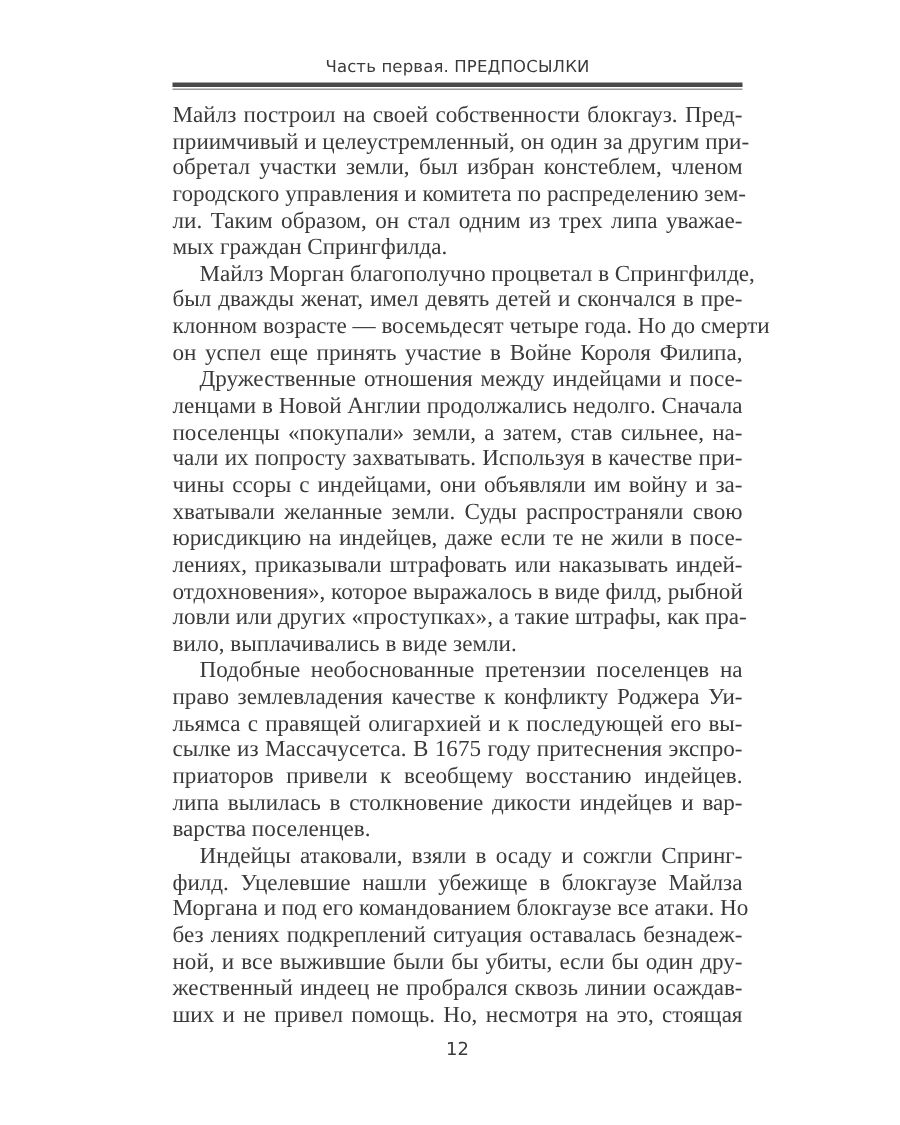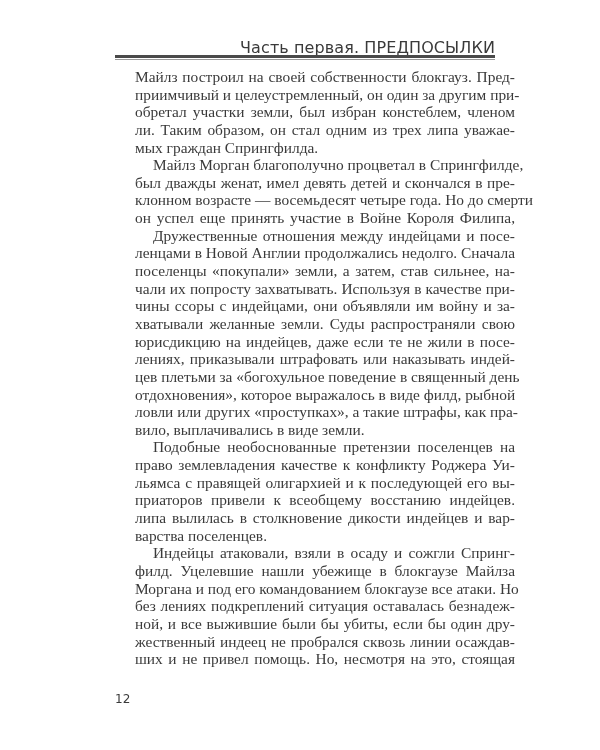--- a/index.html
+++ b/index.html
@@ -18,23 +18,23 @@
       left: 115px;
       top: 0;
       width: 380px;
       height: 750px;
     }
     .running-head {
       position: absolute;
       top: 38px;
       left: 0;
       width: 380px;
-      text-align: right;
+      text-align: center;
       font-family: "DejaVu Sans", sans-serif;
-      font-size: 16px;
+      font-size: 11px;
       color: #3a3a3a;
       letter-spacing: 0.1px;
     }
     .head-rule {
       position: absolute;
       top: 55px;
       left: 0;
       width: 380px;
       height: 3px;
       background: #4a4a4a;
@@ -60,75 +60,76 @@
       text-align-last: justify;
     }
     .line {
       display: block;
       white-space: nowrap;
       text-align: justify;
       text-align-last: justify;
       width: 380px;
       height: 17.65px;
       overflow: visible;
-      margin-left: 20px;
     }
     .line.indent {
       text-indent: 18px;
     }
     .line.last {
       text-align-last: left;
     }
     .page-number {
       position: absolute;
       top: 692px;
       left: 0;
       width: 380px;
+      text-align: center;
       font-family: "DejaVu Sans", sans-serif;
       font-size: 12px;
       color: #3a3a3a;
     }
   </style>
 </head>
 <body>
 
 <div class="page">
   <div class="running-head">Часть первая. ПРЕДПОСЫЛКИ</div>
   <div class="head-rule"></div>
   <div class="head-rule-thin"></div>
 
   <div class="body-text">
 
     <span class="line">Майлз построил на своей собственности блокгауз. Пред-</span>
     <span class="line">приимчивый и целеустремленный, он один за другим при-</span>
     <span class="line">обретал участки земли, был избран констеблем, членом</span>
+    <span class="line">городского управления и комитета по распределению зем-</span>
     <span class="line">ли. Таким образом, он стал одним из трех липа уважае-</span>
     <span class="line last">мых граждан Спрингфилда.</span>
 
     <span class="line indent">Майлз Морган благополучно процветал в Спрингфилде,</span>
     <span class="line">был дважды женат, имел девять детей и скончался в пре-</span>
     <span class="line">клонном возрасте — восемьдесят четыре года. Но до смерти</span>
     <span class="line">он успел еще принять участие в Войне Короля Филипа,</span>
 
     <span class="line indent">Дружественные отношения между индейцами и посе-</span>
     <span class="line">ленцами в Новой Англии продолжались недолго. Сначала</span>
     <span class="line">поселенцы «покупали» земли, а затем, став сильнее, на-</span>
     <span class="line">чали их попросту захватывать. Используя в качестве при-</span>
     <span class="line">чины ссоры с индейцами, они объявляли им войну и за-</span>
     <span class="line">хватывали желанные земли. Суды распространяли свою</span>
     <span class="line">юрисдикцию на индейцев, даже если те не жили в посе-</span>
     <span class="line">лениях, приказывали штрафовать или наказывать индей-</span>
-    <span class="line">цев плетьми за «богохульное поведение в священный день</span>
     <span class="line">отдохновения», которое выражалось в виде филд, рыбной</span>
     <span class="line">ловли или других «проступках», а такие штрафы, как пра-</span>
     <span class="line last">вило, выплачивались в виде земли.</span>
 
     <span class="line indent">Подобные необоснованные претензии поселенцев на</span>
     <span class="line">право землевладения качестве к конфликту Роджера Уи-</span>
     <span class="line">льямса с правящей олигархией и к последующей его вы-</span>
+    <span class="line">сылке из Массачусетса. В 1675 году притеснения экспро-</span>
     <span class="line">приаторов привели к всеобщему восстанию индейцев.</span>
     <span class="line">липа вылилась в столкновение дикости индейцев и вар-</span>
     <span class="line last">варства поселенцев.</span>
 
     <span class="line indent">Индейцы атаковали, взяли в осаду и сожгли Спринг-</span>
     <span class="line">филд. Уцелевшие нашли убежище в блокгаузе Майлза</span>
     <span class="line">Моргана и под его командованием блокгаузе все атаки. Но</span>
     <span class="line">без лениях подкреплений ситуация оставалась безнадеж-</span>
     <span class="line">ной, и все выжившие были бы убиты, если бы один дру-</span>
     <span class="line">жественный индеец не пробрался сквозь линии осаждав-</span>

